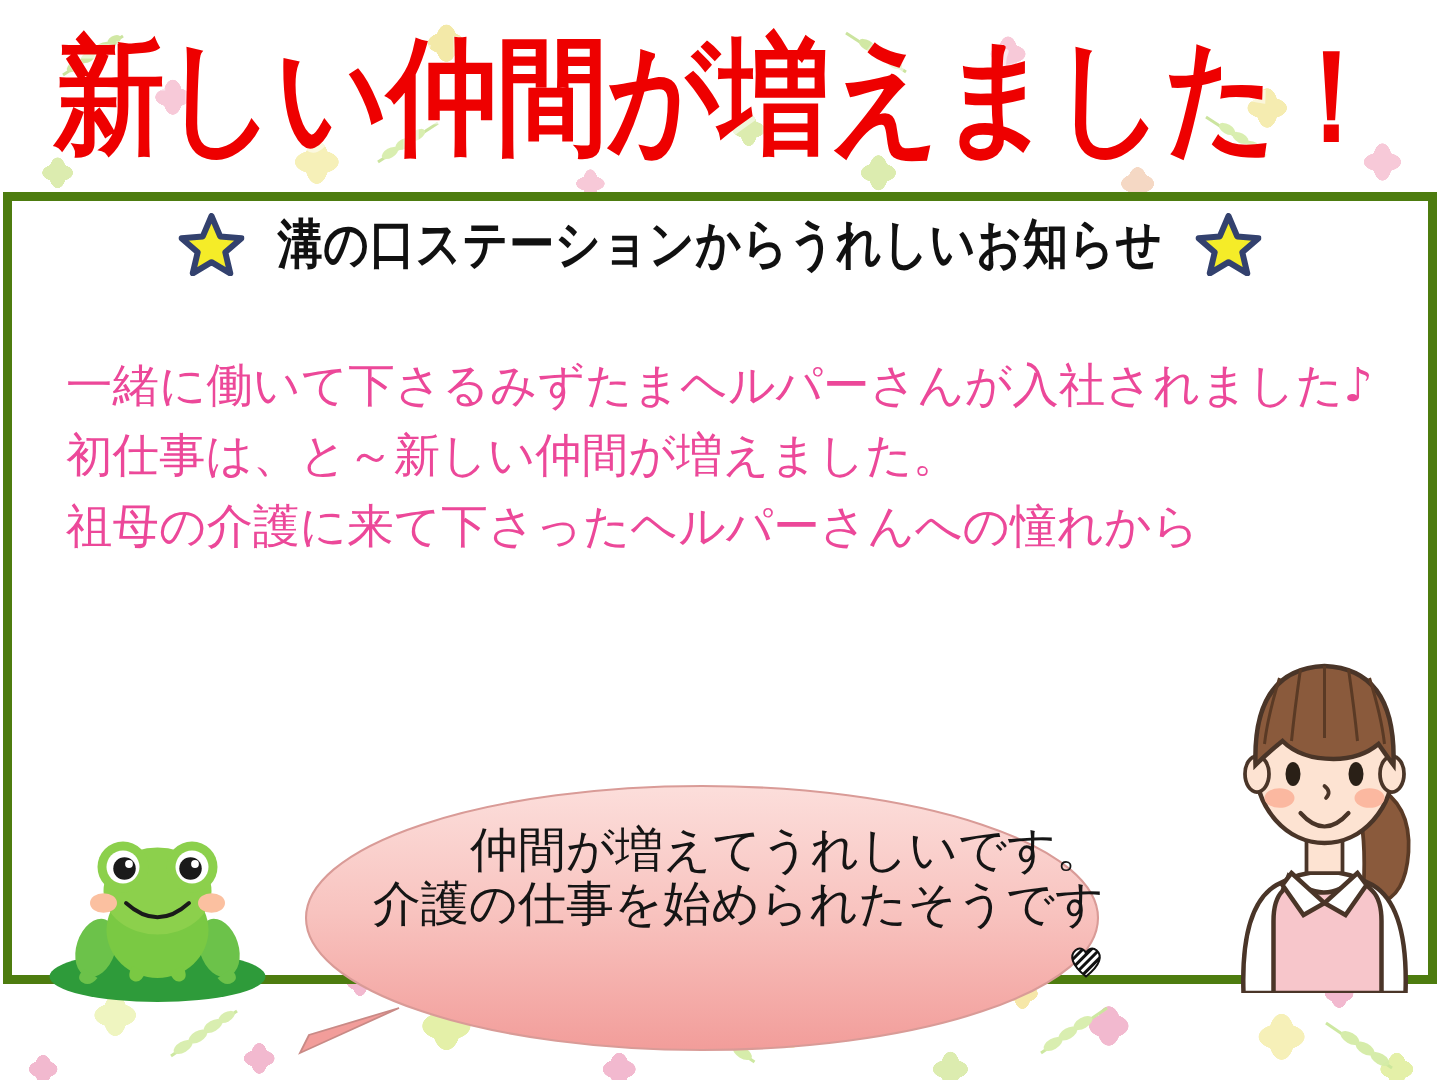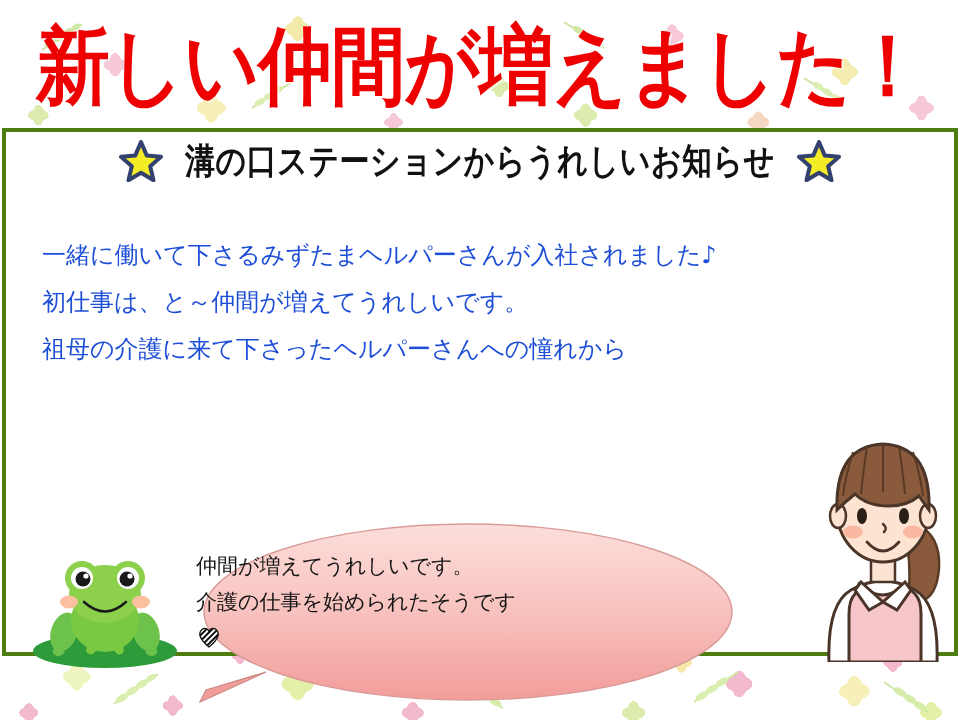--- a/index.html
+++ b/index.html
@@ -100,21 +100,21 @@
     text-shadow:2px 2px 0 rgba(255,255,255,.55), -1px -1px 0 rgba(255,255,255,.35);
     transform:scaleY(1.14);
   }
 
   
   #card {
     position:absolute;
     left:2px; top:128px;
     width:956px; height:528px;
     background:#ffffff;
-    border:4px solid #4d7c0f;
+    border:6px solid #4d7c0f;
     z-index:6;
   }
 
   
   #subtitle-row {
     position:absolute; left:0; top:8px; width:100%;
     display:flex; align-items:center; justify-content:center;
     gap:22px;
     z-index:3;
   }
@@ -127,42 +127,42 @@
     letter-spacing:0.5px;
     transform:scaleY(1.18);
   }
   .star-icon { flex:0 0 auto; display:block; }
 
   
   #body-text {
     position:absolute; left:36px; top:100px;
     width:890px;
     font-family:"DejaVu Sans", sans-serif;
-    font-size:24px;
+    font-size:31px;
     line-height:47px;
-    color:#1d4ed8;
+    color:#ec4899;
     white-space:nowrap;
     z-index:2;
   }
   #body-text .bline { display:block; }
 
   
   #frog { position:absolute; left:20px; top:548px; width:170px; height:120px; z-index:8; }
 
   
   #helper { position:absolute; left:805px; top:432px; width:158px; height:230px; z-index:8; }
 
   
   #bubble { position:absolute; left:196px; top:520px; width:540px; height:195px; z-index:12; }
   #bubble-svg { position:absolute; inset:0; width:100%; height:100%; }
   #bubble-text {
     position:absolute; left:0; top:28px; width:100%;
-    text-align:left;
-    font-family:"DejaVu Sans", sans-serif;
-    font-size:21px;
+    text-align:right;
+    font-family:"DejaVu Sans", sans-serif;
+    font-size:32px;
     line-height:36px;
     color:#151515;
     z-index:2;
   }
   #bubble-text .bline { display:block; white-space:nowrap; }
   .heart-inline { display:inline-block; vertical-align:-3px; margin-left:1px; }
 </style>
 </head>
 <body>
 
@@ -235,21 +235,21 @@
         <polygon points="22,2 27.8,15.6 42,16.8 31.2,26.2 34.5,40.2 22,32.8 9.5,40.2 12.8,26.2 2,16.8 16.2,15.6" fill="#f5ec28" stroke="#33416e" stroke-width="4" stroke-linejoin="round"></polygon>
       </svg>
       <div id="subtitle-text">溝の口ステーションからうれしいお知らせ</div>
       <svg class="star-icon" width="44" height="42" viewBox="0 0 44 42">
         <polygon points="22,2 27.8,15.6 42,16.8 31.2,26.2 34.5,40.2 22,32.8 9.5,40.2 12.8,26.2 2,16.8 16.2,15.6" fill="#f5ec28" stroke="#33416e" stroke-width="4" stroke-linejoin="round"></polygon>
       </svg>
     </div>
 
     <div id="body-text">
       <span class="bline">一緒に働いて下さるみずたまヘルパーさんが入社されました♪</span>
-      <span class="bline">初仕事は、と～仲間が増えてうれしいです。</span>
+      <span class="bline">初仕事は、と～新しい仲間が増えました。</span>
       <span class="bline">祖母の介護に来て下さったヘルパーさんへの憧れから</span>
     </div>
 
   </div>
 
   <svg id="frog" viewBox="0 0 170 120">
     <ellipse cx="85" cy="103" rx="72" ry="17" fill="#2e9b3a"></ellipse>
     <ellipse cx="44" cy="84" rx="13" ry="20" fill="#6cc24a" transform="rotate(18 44 84)"></ellipse>
     <ellipse cx="126" cy="84" rx="13" ry="20" fill="#6cc24a" transform="rotate(-18 126 84)"></ellipse>
     <path d="M36 98 q-6 6 -1 9 q5 3 10 -3 z" fill="#6cc24a"></path>

